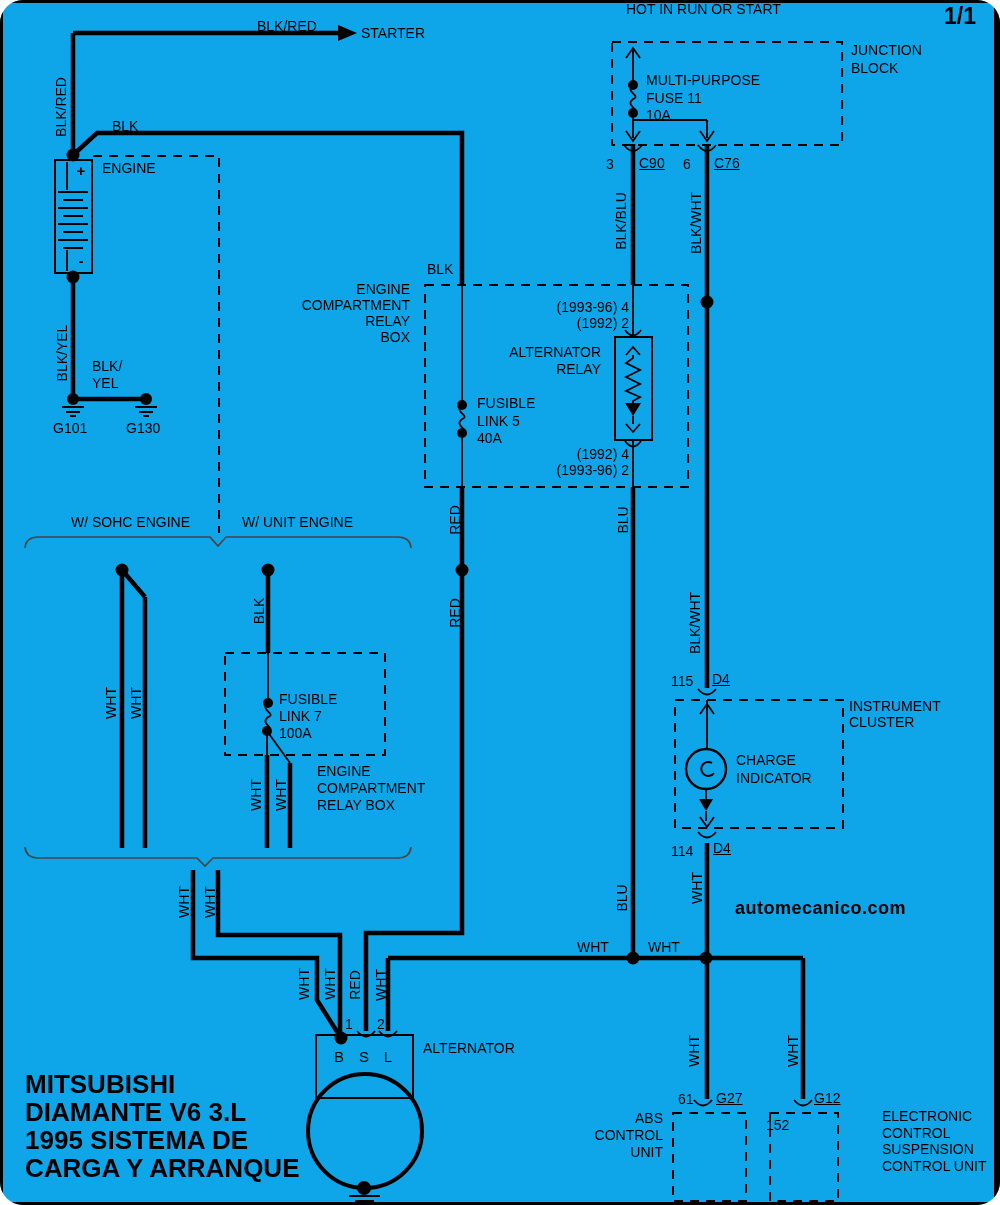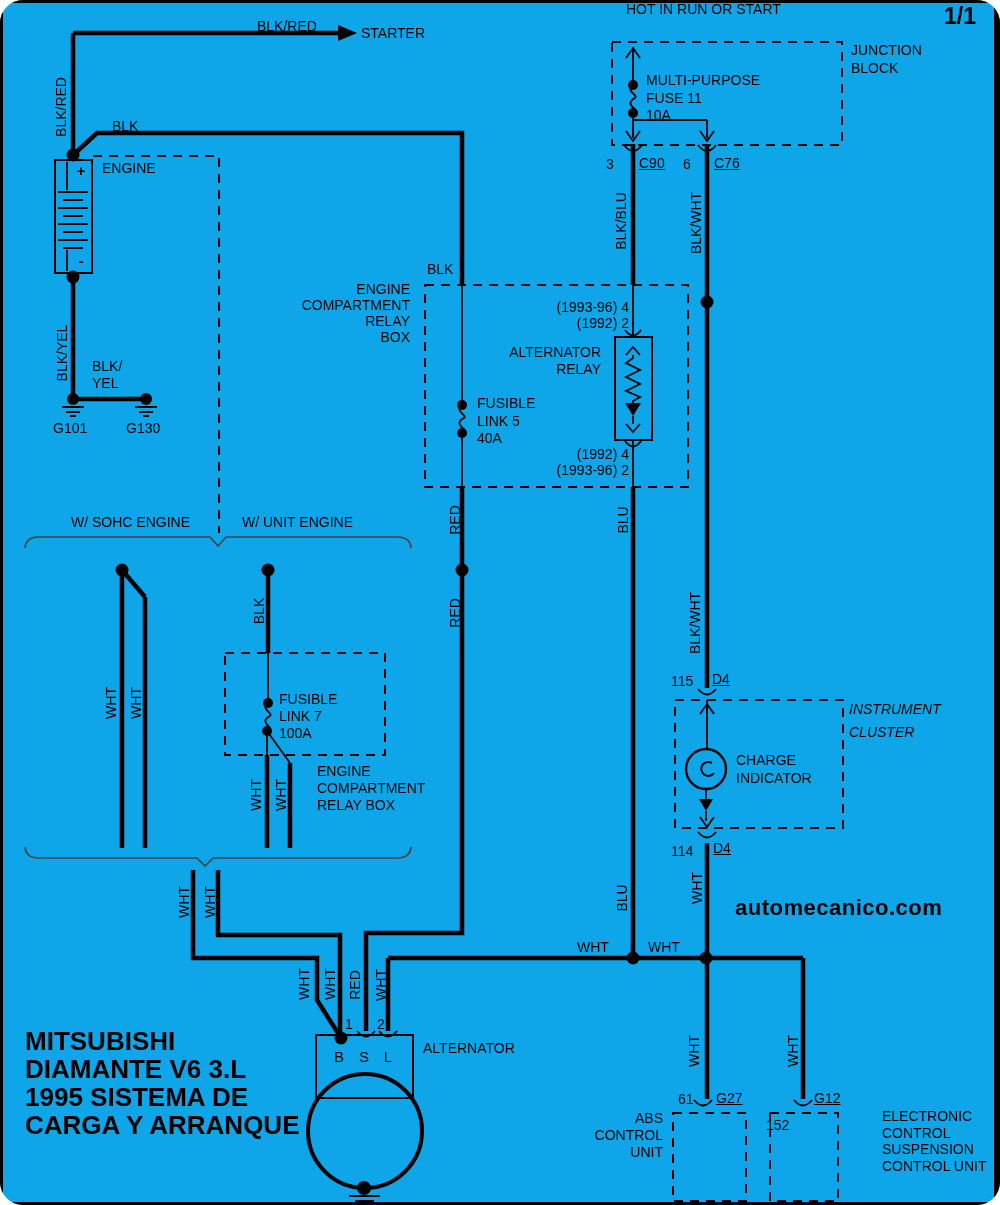--- a/index.html
+++ b/index.html
@@ -7,21 +7,21 @@
            font-family:"Liberation Sans",sans-serif;color:#000;border-radius:23px;}
   .frame{position:absolute;inset:0;border-left:3px solid #000;border-top:3px solid #000;
          border-right:6px solid #000;border-bottom:3px solid #000;pointer-events:none;}
   svg{position:absolute;left:0;top:0;}
   .hlbl{position:absolute;white-space:pre-line;font-size:14px;line-height:16.5px;}
   .vlbl{position:absolute;transform:translate(-50%,-50%) rotate(-90deg);white-space:nowrap;font-size:14px;}
   .ctr{position:absolute;transform:translate(-50%,-50%);font-size:15px;}
   .r{text-align:right;}
   .ul{text-decoration:underline;}
   .big{font-size:26px;line-height:28px;font-weight:bold;}
-  .wm{font-size:22px;font-weight:bold;letter-spacing:0.5px;}
+  .wm{font-size:18px;font-weight:bold;letter-spacing:0.5px;}
   .pg{font-size:23px;font-weight:bold;}
 </style>
 </head>
 <body>
 
 <div class="diagram">
 
 <svg width="1000" height="1205" viewBox="0 0 1000 1205">
 
   <g stroke="#000" stroke-width="2" fill="none" stroke-dasharray="9,7">
@@ -218,21 +218,21 @@
 <span class="hlbl" style="left:317px;top:763px;line-height:17px;">ENGINE
 COMPARTMENT
 RELAY BOX</span>
 <span class="vlbl" style="left:256px;top:795px;">WHT</span>
 <span class="vlbl" style="left:281px;top:795px;">WHT</span>
 <span class="vlbl" style="left:184px;top:902px;">WHT</span>
 <span class="vlbl" style="left:210px;top:902px;">WHT</span>
 
 <span class="hlbl" style="left:671px;top:673px;">115</span>
 <span class="hlbl ul" style="left:712px;top:671px;">D4</span>
-<span class="hlbl" style="left:849px;top:698px;line-height:23px;font-style:italic;">INSTRUMENT
+<span class="hlbl" style="left:849px;top:698px;line-height:16px;">INSTRUMENT
 CLUSTER</span>
 <span class="hlbl" style="left:736px;top:752px;line-height:17.5px;">CHARGE
 INDICATOR</span>
 <span class="hlbl" style="left:671px;top:843px;">114</span>
 <span class="hlbl ul" style="left:713px;top:840px;">D4</span>
 
 <span class="vlbl" style="left:697px;top:888px;">WHT</span>
 <span class="vlbl" style="left:622px;top:898px;">BLU</span>
 <span class="hlbl wm" style="left:735px;top:900px;">automecanico.com</span>
 <span class="hlbl" style="left:577px;top:939px;">WHT</span>
@@ -256,19 +256,19 @@
 <span class="hlbl" style="left:766px;top:1117px;">152</span>
 <span class="hlbl ul" style="left:814px;top:1090px;">G12</span>
 <span class="hlbl r" style="left:563px;top:1110px;width:100px;line-height:17px;">ABS
 CONTROL
 UNIT</span>
 <span class="hlbl" style="left:842px;top:1108px;line-height:16.5px;margin-left:40px;">ELECTRONIC
 CONTROL
 SUSPENSION
 CONTROL UNIT</span>
 
-<span class="hlbl big" style="left:25px;top:1027px;">MITSUBISHI
+<span class="hlbl big" style="left:25px;top:1070px;">MITSUBISHI
 DIAMANTE V6 3.L
 1995 SISTEMA DE
 CARGA Y ARRANQUE</span>
 
 <div class="frame"></div>
 </div>
 
 </body></html>

